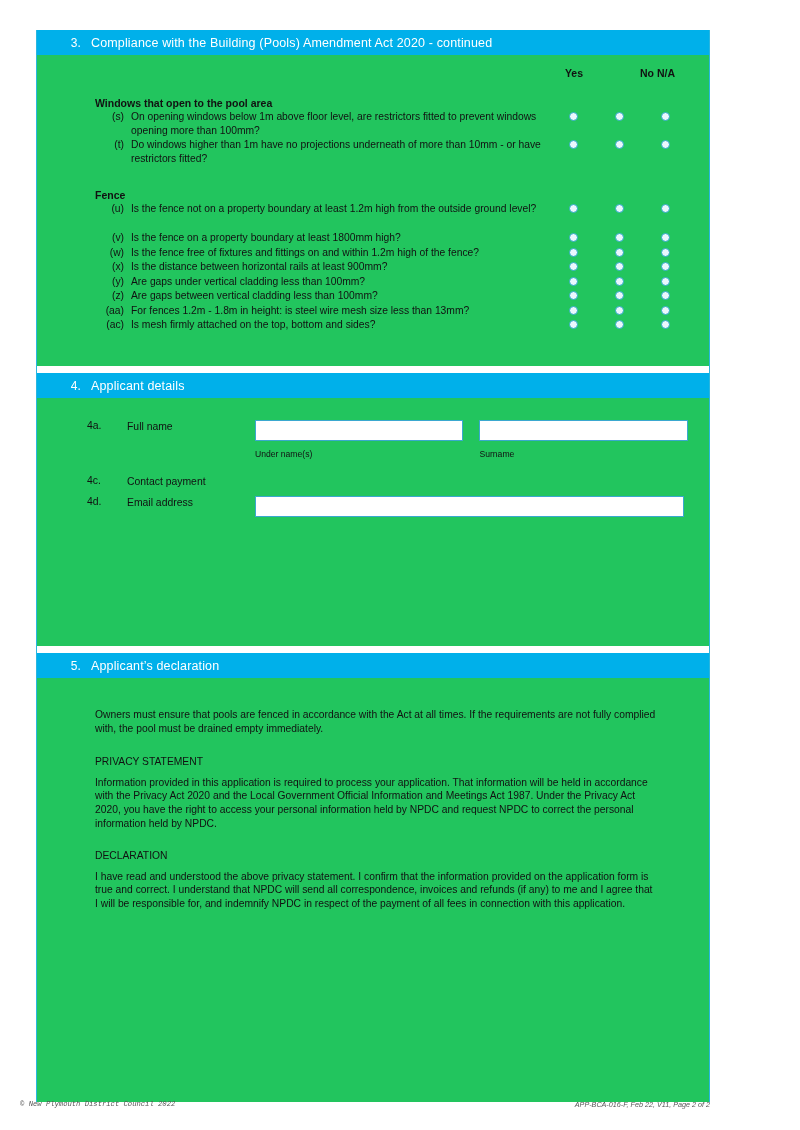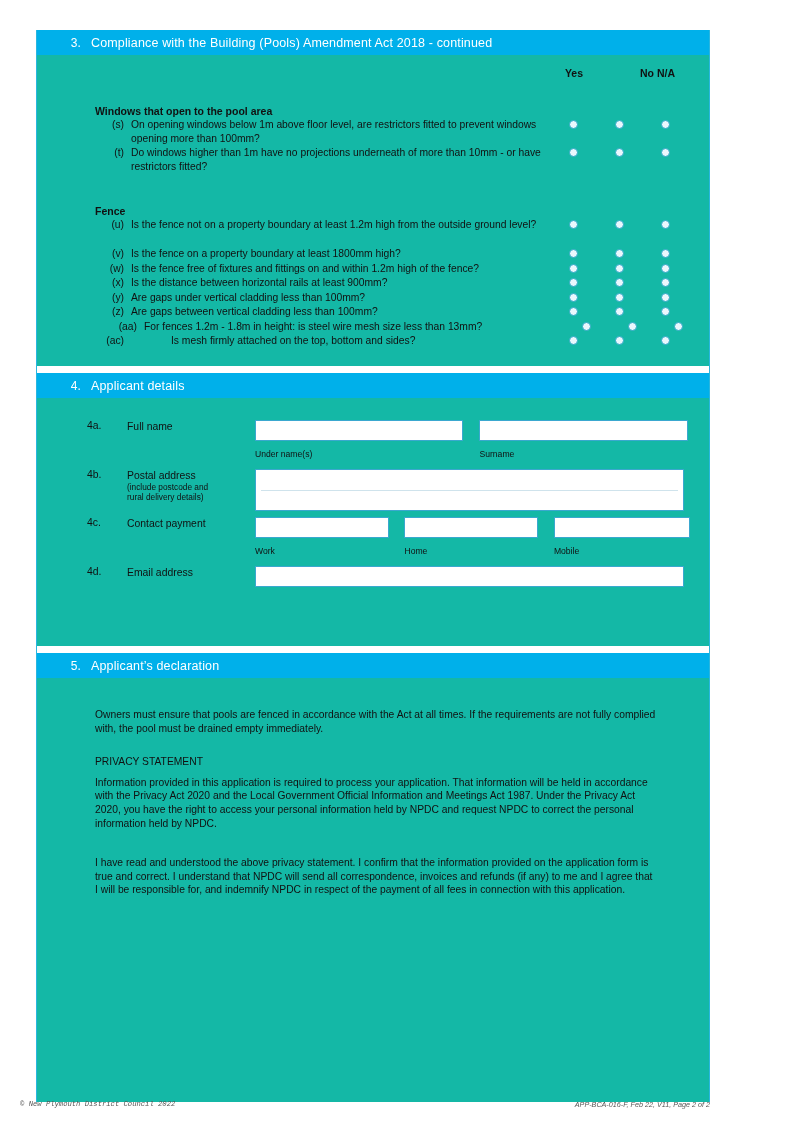--- a/index.html
+++ b/index.html
@@ -48,21 +48,21 @@
     text-align: right;
     padding-right: 10px;
     box-sizing: border-box;
     font-size: 12px;
   }
   .section-header .title {
     font-weight: normal;
   }
 
   .section-body {
-    background: #14b8a6;
+    background: #22c55e;
     position: relative;
   }
 
   .gap {
     height: 7px;
     background: #ffffff;
   }
 
   
   .ynna-head {
@@ -83,21 +83,21 @@
   }
   .col-yes  { left: 517px; }
   .col-no   { left: 590px; }
   .col-na   { left: 609px; }
 
   .group-title {
     font-size: 10.5px;
     font-weight: bold;
     color: #111;
     padding-left: 58px;
-    margin-top: 20px;
+    margin-top: 12px;
     margin-bottom: 1px;
   }
 
   .q-row {
     position: relative;
     display: flex;
     align-items: flex-start;
     min-height: 14px;
     padding-left: 58px;
   }
@@ -216,21 +216,21 @@
 </style>
 </head>
 <body>
 
 <div class="page">
 
   <div class="form-frame">
 
     <div class="section-header">
       <span class="num">3.</span>
-      <span class="title">Compliance with the Building (Pools) Amendment Act 2018 - continued</span>
+      <span class="title">Compliance with the Building (Pools) Amendment Act 2020 - continued</span>
     </div>
 
     <div class="section-body" style="height:311px;">
 
       <div class="ynna-head">
         <span class="col-yes">Yes</span>
         <span class="col-no">No</span>
         <span class="col-na">N/A</span>
       </div>
 
@@ -315,32 +315,32 @@
       <div class="q-row" style="height:14.5px;">
         <div class="q-label">(z)</div>
         <div class="q-text">Are gaps between vertical cladding less than 100mm?</div>
         <div class="radios">
           <span class="radio r-yes"></span>
           <span class="radio r-no"></span>
           <span class="radio r-na"></span>
         </div>
       </div>
 
-      <div class="q-row" style="height:14.5px;margin-left:13px;">
+      <div class="q-row" style="height:14.5px;">
         <div class="q-label">(aa)</div>
         <div class="q-text">For fences 1.2m - 1.8m in height: is steel wire mesh size less than 13mm?</div>
         <div class="radios">
           <span class="radio r-yes"></span>
           <span class="radio r-no"></span>
           <span class="radio r-na"></span>
         </div>
       </div>
 
 
-      <div class="q-row" style="height:14.5px;gap:40px;">
+      <div class="q-row" style="height:14.5px;">
         <div class="q-label">(ac)</div>
         <div class="q-text">Is mesh firmly attached on the top, bottom and sides?</div>
         <div class="radios">
           <span class="radio r-yes"></span>
           <span class="radio r-no"></span>
           <span class="radio r-na"></span>
         </div>
       </div>
 
     </div>
@@ -363,47 +363,26 @@
           <input class="inbox" style="width: 208px;" type="text" value="">
           <input class="inbox" style="width: 209px; margin-left: 12px;" type="text" value="">
           <div style="height:2px;"></div>
           <span class="caption" style="width:220px;">Under name(s)</span>
           <span class="caption">Surname</span>
         </div>
       </div>
 
       <div style="height:8px;"></div>
 
-      <div class="field-row">
-        <div class="f-num">4b.</div>
-        <div class="f-label">
-          <span>Postal address</span>
-          <span class="sub">(include postcode and</span>
-          <span class="sub">rural delivery details)</span>
-        </div>
-        <div class="f-inputs">
-          <textarea class="inbox" style="width: 429px; height: 42px; resize: none; border: 1.3px solid rgb(58, 168, 207); font-family: &quot;Liberation Sans&quot;, sans-serif;"></textarea>
-          <div style="position:absolute; left:6px; top:21px; width:417px; height:1px; background:#cfe3ec;"></div>
-        </div>
-      </div>
 
       <div style="height:6px;"></div>
 
       <div class="field-row">
         <div class="f-num">4c.</div>
         <div class="f-label">Contact payment</div>
-        <div class="f-inputs">
-          <input class="inbox" style="width: 134px;" type="text" value="">
-          <input class="inbox" style="width: 134px; margin-left: 11px;" type="text" value="">
-          <input class="inbox" style="width: 136px; margin-left: 11px;" type="text" value="">
-          <div style="height:2px;"></div>
-          <span class="caption" style="width:145px;">Work</span>
-          <span class="caption" style="width:145px;">Home</span>
-          <span class="caption">Mobile</span>
-        </div>
       </div>
 
       <div style="height:8px;"></div>
 
       <div class="field-row">
         <div class="f-num">4d.</div>
         <div class="f-label">Email address</div>
         <div class="f-inputs">
           <input class="inbox" style="width: 429px;" type="text" value="">
         </div>
@@ -424,20 +403,21 @@
         <div style="height:30px;"></div>
 
         <div class="decl-p">Owners must ensure that pools are fenced in accordance with the Act at all times. If the requirements are not fully complied with, the pool must be drained empty immediately.</div>
 
         <div style="height:20px;"></div>
         <div class="decl-h">PRIVACY STATEMENT</div>
         <div style="height:7px;"></div>
         <div class="decl-p">Information provided in this application is required to process your application. That information will be held in accordance with the Privacy Act 2020 and the Local Government Official Information and Meetings Act 1987. Under the Privacy Act 2020, you have the right to access your personal information held by NPDC and request NPDC to correct the personal information held by NPDC.</div>
 
         <div style="height:19px;"></div>
+        <div class="decl-h">DECLARATION</div>
         <div style="height:7px;"></div>
         <div class="decl-p">I have read and understood the above privacy statement. I confirm that the information provided on the application form is true and correct. I understand that NPDC will send all correspondence, invoices and refunds (if any) to me and I agree that I will be responsible for, and indemnify NPDC in respect of the payment of all fees in connection with this application.</div>
 
         <div style="height:17px;"></div>
 
       </div>
 
     </div>
 
   </div>

